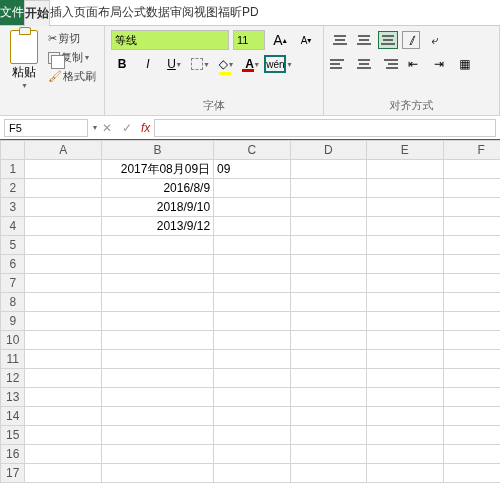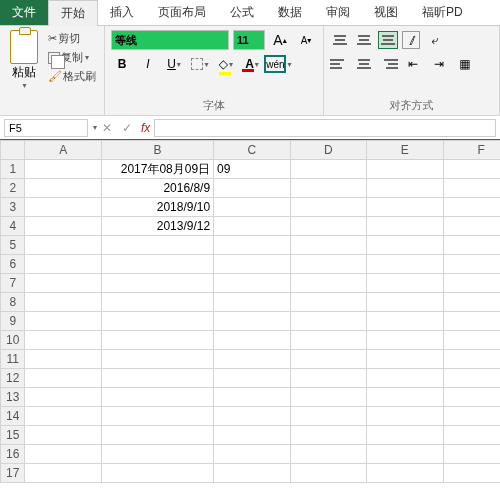--- a/index.html
+++ b/index.html
@@ -1,36 +1,36 @@
 <!DOCTYPE html>
 <html><head>
 <meta charset="utf-8">
 <style>
 * { margin: 0; padding: 0; box-sizing: border-box; font-family: "Microsoft YaHei", Arial, sans-serif; }
 body { background: #fff; width: 500px; height: 500px; overflow: hidden; font-size: 12px; }
 
 .tabbar { display: flex; background: #fff; border-bottom: 1px solid #ccc; height: 26px; align-items: stretch; }
-.tabbar .tab { padding: 4px 12px; cursor: pointer; color: #333; display: flex; align-items: center; }
+.tabbar .tab { padding: 4px 0; cursor: pointer; color: #333; display: flex; align-items: center; }
 .tabbar .file { background: #217346; color: #fff; }
-.tabbar .active { background: #f0f0f0; border-top: 1px solid #ccc; border-left: 1px solid #ccc; border-right: 1px solid #ccc; margin-bottom: -1px; }
+.tabbar .active { background: #f0f0f0; border-top: 1px solid #ccc; border-left: 1px solid #ccc; border-right: 1px solid #ccc; margin-bottom: -1px; font-weight: bold; }
 
 .ribbon { display: flex; background: #f3f3f3; border-bottom: 1px solid #d4d4d4; height: 90px; }
 .group { border-right: 1px solid #d4d4d4; padding: 4px 6px 2px; display: flex; flex-direction: column; justify-content: space-between; }
 .group-body { display: flex; gap: 4px; flex: 1; }
 .group-label { text-align: center; color: #666; font-size: 11px; padding-top: 2px; }
 .vcol { display: flex; flex-direction: column; gap: 2px; }
 .hrow { display: flex; gap: 4px; align-items: center; }
 .iconbtn { width: 22px; height: 20px; border: 1px solid transparent; display: flex; align-items: center; justify-content: center; cursor: pointer; font-size: 12px; }
 .smallbtn { display: flex; align-items: center; gap: 1px; cursor: pointer; padding: 1px 2px; font-size: 11px; color: #444; }
 .bigpaste { width: 36px; display: flex; flex-direction: column; align-items: center; cursor: pointer; }
 .clip-icon { width: 28px; height: 34px; background: #fff; border: 1px solid #b58b00; border-radius: 2px; position: relative; }
 .clip-icon::before { content: ""; position: absolute; top: -4px; left: 8px; width: 10px; height: 6px; border: 1px solid #b58b00; border-radius: 2px 2px 0 0; background: #f3f3f3; }
 .dd { font-size: 8px; color: #666; margin-left: 1px; }
 
-.fontsel, .sizesel { border: 1px solid #c0c0c0; background: #22c55e; height: 20px; font-size: 11px; padding: 0 3px; font-weight: bold; }
+.fontsel, .sizesel { border: 1px solid #c0c0c0; background: #bef264; height: 20px; font-size: 11px; padding: 0 3px; }
 .fontsel { width: 118px; }
 .sizesel { width: 32px; }
 .Abig { font-size: 14px; } .Asmall { font-size: 10px; }
 
 .sw { width: 14px; height: 14px; display: inline-block; }
 .sw.red { background: #d00000; } .sw.yellow { background: #ffff00; }
 .wen-box { border: 2px solid #0f766e; width: 22px; height: 18px; font-size: 10px; display: flex; align-items: center; justify-content: center; }
 
 .align-cell { width: 20px; height: 18px; display: flex; flex-direction: column; justify-content: center; gap: 2px; align-items: center; cursor: pointer; }
 .align-cell .bar { height: 2px; background: #666; }

